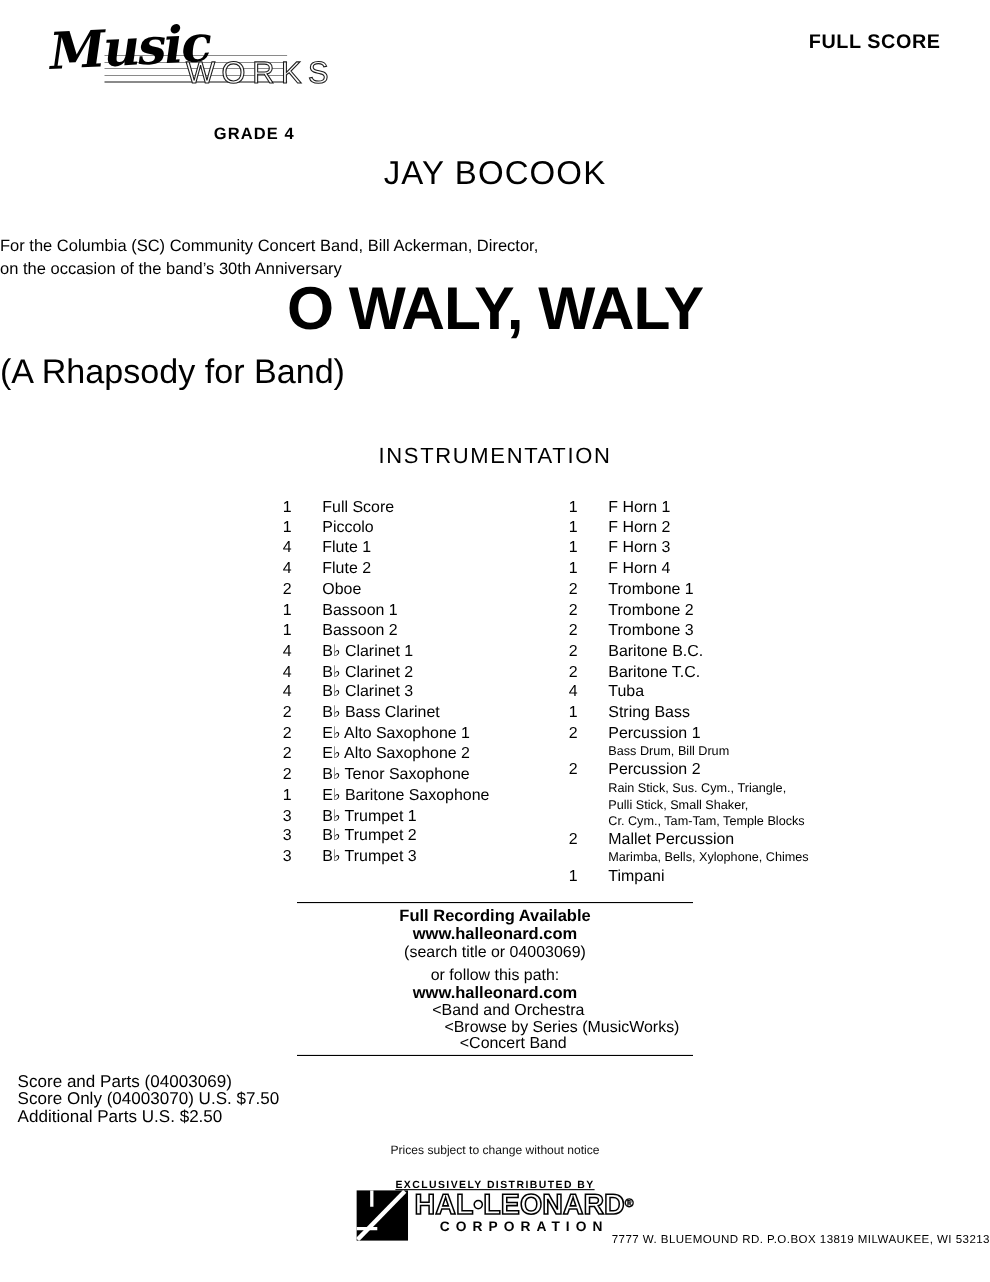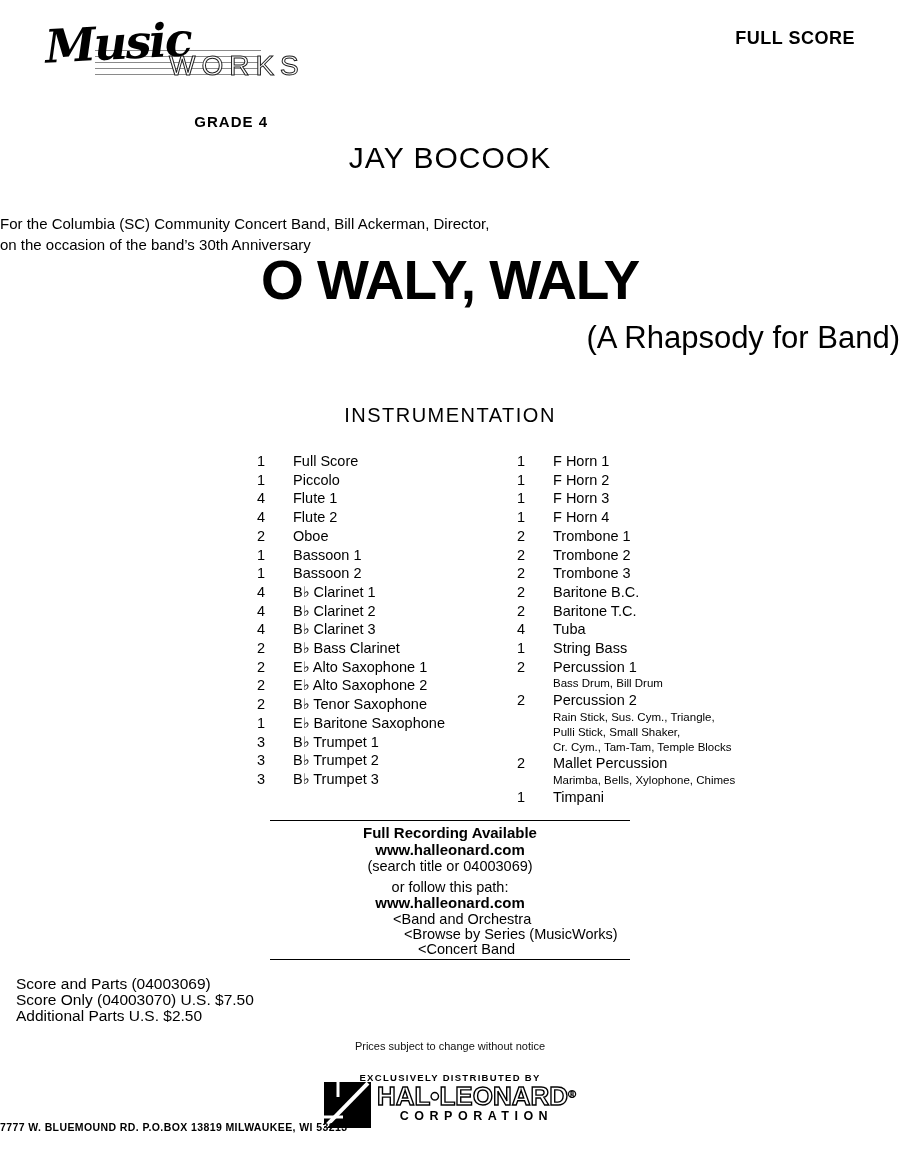--- a/index.html
+++ b/index.html
@@ -24,21 +24,21 @@
     letter-spacing:6px;font-weight:400;color:#fff;
     -webkit-text-stroke:1px #1a1a1a;
   }
   .brand-grade{position:absolute;right:2px;top:60px;font-size:15px;font-weight:700;letter-spacing:1px;margin-top:31px;}
   
   .corner-label{position:absolute;top:28px;right:45px;font-size:18px;font-weight:700;letter-spacing:0.5px;}
   
   .composer{position:absolute;top:141px;left:0;width:100%;text-align:center;font-size:30px;letter-spacing:1px;}
   .dedication{position:absolute;top:213px;left:0;width:100%;font-size:15px;line-height:21px;}
   .title{position:absolute;top:248px;left:0;width:100%;text-align:center;font-size:55px;font-weight:700;letter-spacing:-1px;}
-  .subtitle{position:absolute;top:320px;left:0;width:100%;text-align:right;font-size:31px;}
+  .subtitle{position:absolute;top:320px;left:0;width:100%;text-align:left;font-size:31px;}
   .inst-heading{position:absolute;top:404px;left:0;width:100%;text-align:center;font-size:20px;letter-spacing:1.5px;}
   
   .inst-col{position:absolute;top:452px;font-size:14.5px;}
   .inst-col.left{left:245px;width:250px;}
   .inst-col.right{left:505px;width:290px;}
   .inst-row{display:flex;line-height:18.7px;}
   .inst-qty{width:48px;padding-left:12px;box-sizing:border-box;flex:none;}
   .inst-detail{margin-left:48px;font-size:11.5px;line-height:14.8px;}
   
   .rule{position:absolute;left:270px;width:360px;height:1px;background:#000;}
@@ -47,31 +47,31 @@
   .recording{position:absolute;top:825px;left:0;width:100%;text-align:center;font-size:14.5px;line-height:16.5px;}
   .recording .bold{font-weight:700;font-size:15px;}
   .path-intro{margin-top:4px;}
   .path-steps{text-align:left;padding-left:393px;line-height:15.4px;}
   .path-steps .path-step:nth-of-type(2){margin-left:11px;}
   .path-steps .path-step:nth-of-type(3){margin-left:25px;}
   
   .pricing{position:absolute;top:976px;left:16px;width:100%;text-align:left;font-size:15.5px;line-height:15.8px;}
   .pricing-note{position:absolute;top:1040px;left:0;width:100%;text-align:center;font-size:11px;color:#111;}
   
-  .distributor-tagline{position:absolute;top:1072px;left:0;width:100%;text-align:center;font-size:9.5px;font-weight:700;letter-spacing:1.3px;}
+  .distributor-tagline{position:absolute;top:1072px;left:0;width:100%;text-align:center;font-size:9.5px;font-weight:700;letter-spacing:1.3px;text-decoration:underline;}
   .logo-row{position:absolute;top:1082px;left:0;width:100%;display:flex;justify-content:center;align-items:flex-start;gap:6px;}
   .hl-mark{width:47px;height:46px;flex:none;}
   .hl-text{display:flex;flex-direction:column;align-items:center;}
   .hl-name{
     font-size:26px;font-weight:700;line-height:24px;color:#fff;
     -webkit-text-stroke:1.4px #000;white-space:nowrap;
   }
   .hl-name sup{font-size:11px;-webkit-text-stroke:0.6px #000;vertical-align:7px;}
   .hl-corp{font-size:12.5px;font-weight:700;letter-spacing:5.5px;line-height:14px;margin-top:1px;white-space:nowrap;}
-  .address{position:absolute;top:1121px;left:0;width:100%;text-align:left;font-size:10.5px;font-weight:700;letter-spacing:0.4px;}
+  .address{position:absolute;top:1121px;left:0;width:100%;text-align:right;font-size:10.5px;font-weight:400;letter-spacing:0.4px;}
 </style>
 </head>
 <body>
 
 <div id="page">
 
   <div class="brand">
     <div class="brand-staff"></div>
     <div class="brand-script">Music</div>
     <div class="brand-works">WORKS</div>

